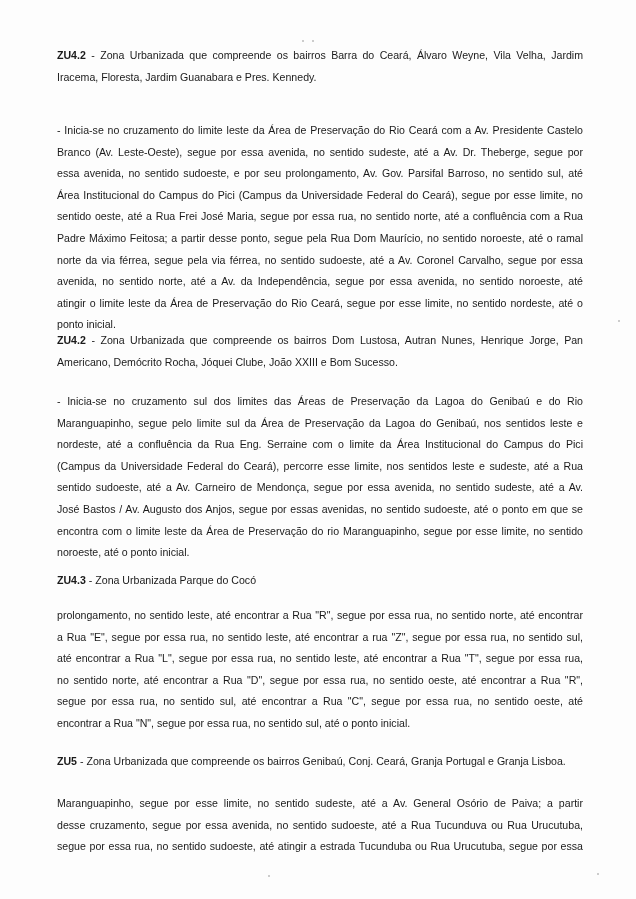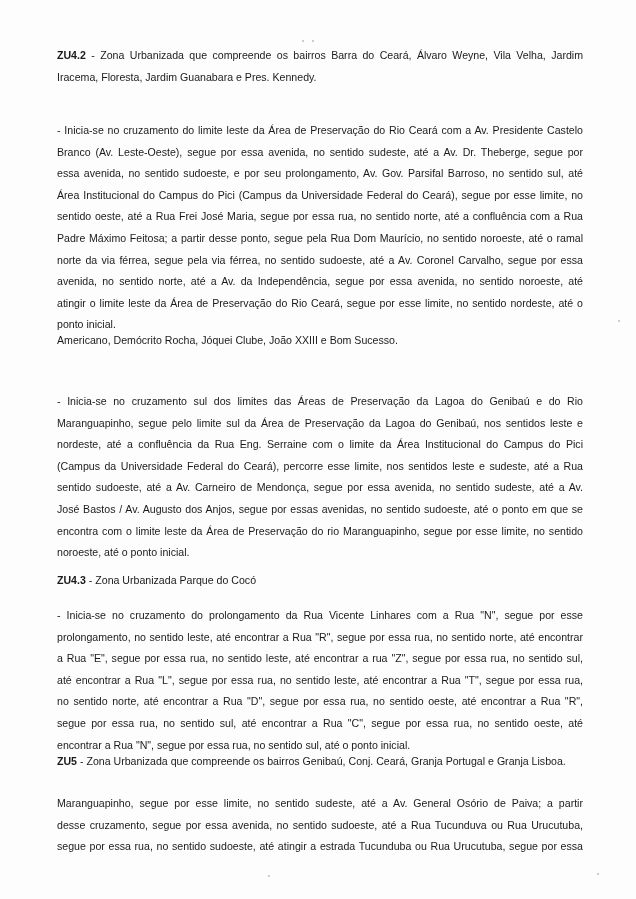--- a/index.html
+++ b/index.html
@@ -32,38 +32,38 @@
     <span class="line">Área Institucional do Campus do Pici (Campus da Universidade Federal do Ceará),  segue por esse limite, no</span>
     <span class="line">sentido oeste, até a Rua Frei José Maria,  segue por essa rua, no sentido norte, até a confluência com a Rua</span>
     <span class="line">Padre Máximo Feitosa;  a partir desse ponto, segue pela Rua Dom Maurício, no sentido noroeste, até o ramal</span>
     <span class="line">norte da via férrea,  segue pela via férrea, no sentido sudoeste, até a Av. Coronel Carvalho,  segue por essa</span>
     <span class="line">avenida, no sentido norte, até a Av. da Independência,  segue por essa avenida, no sentido noroeste, até</span>
     <span class="line">atingir o limite leste da Área de Preservação do Rio Ceará,  segue por esse limite, no sentido nordeste, até o</span>
     <span class="line last">ponto inicial.</span>
   </div>
 
   <div class="block" style="top:330px;">
+    <span class="line"><b class="zone-code">ZU4.2</b><span> - Zona Urbanizada que compreende os bairros Dom Lustosa, Autran Nunes, Henrique Jorge, Pan</span></span>
     <span class="line last">Americano,  Demócrito Rocha,  Jóquei Clube, João XXIII e Bom  Sucesso.</span>
   </div>
   <div class="block" style="top:391px;">
     <span class="line">- Inicia-se no cruzamento sul dos limites das Áreas de Preservação da Lagoa do Genibaú e do Rio</span>
     <span class="line">Maranguapinho,  segue pelo limite sul da Área de Preservação da Lagoa do Genibaú, nos sentidos leste e</span>
     <span class="line">nordeste, até a confluência da Rua Eng. Serraine com o limite da Área Institucional do Campus do Pici</span>
     <span class="line">(Campus da Universidade Federal do Ceará),  percorre esse limite, nos sentidos leste e sudeste, até a Rua</span>
     <span class="line">sentido sudoeste, até a Av. Carneiro de Mendonça,  segue por essa avenida, no sentido sudeste, até a Av.</span>
     <span class="line">José  Bastos / Av. Augusto dos Anjos,  segue por essas avenidas, no sentido sudoeste, até o ponto em que se</span>
     <span class="line">encontra com o limite leste da Área de Preservação do rio Maranguapinho,  segue por esse limite, no sentido</span>
     <span class="line last">noroeste, até o ponto inicial.</span>
   </div>
 
   <div class="block" style="top:570px;">
     <span class="line last"><b class="zone-code">ZU4.3</b><span> - Zona Urbanizada Parque do Cocó</span></span>
   </div>
   <div class="block" style="top:605px;">
-    <span class="line">- Inicia-se no cruzamento do prolongamento da Rua Vicente Linhares com a Rua "N",  segue por esse</span>
     <span class="line">prolongamento, no sentido leste, até encontrar a Rua "R",  segue por essa rua, no sentido norte, até encontrar</span>
     <span class="line">a Rua "E", segue por essa rua, no sentido leste, até encontrar a rua "Z",  segue por essa rua, no sentido sul,</span>
     <span class="line">até encontrar a Rua "L",  segue por essa rua, no sentido leste, até encontrar a Rua "T",  segue por essa rua,</span>
     <span class="line">no sentido norte, até encontrar a Rua "D",  segue por essa rua, no sentido oeste, até encontrar a Rua "R",</span>
     <span class="line">segue por essa rua, no sentido sul, até encontrar a Rua "C", segue por essa rua, no sentido oeste, até</span>
     <span class="line last">encontrar a Rua "N",  segue por essa rua, no sentido sul, até o ponto inicial.</span>
   </div>
 
   <div class="block" style="top:751px;">
     <span class="line last"><b class="zone-code">ZU5</b><span> - Zona Urbanizada que compreende os bairros Genibaú,  Conj. Ceará,  Granja Portugal  e Granja Lisboa.</span></span>

